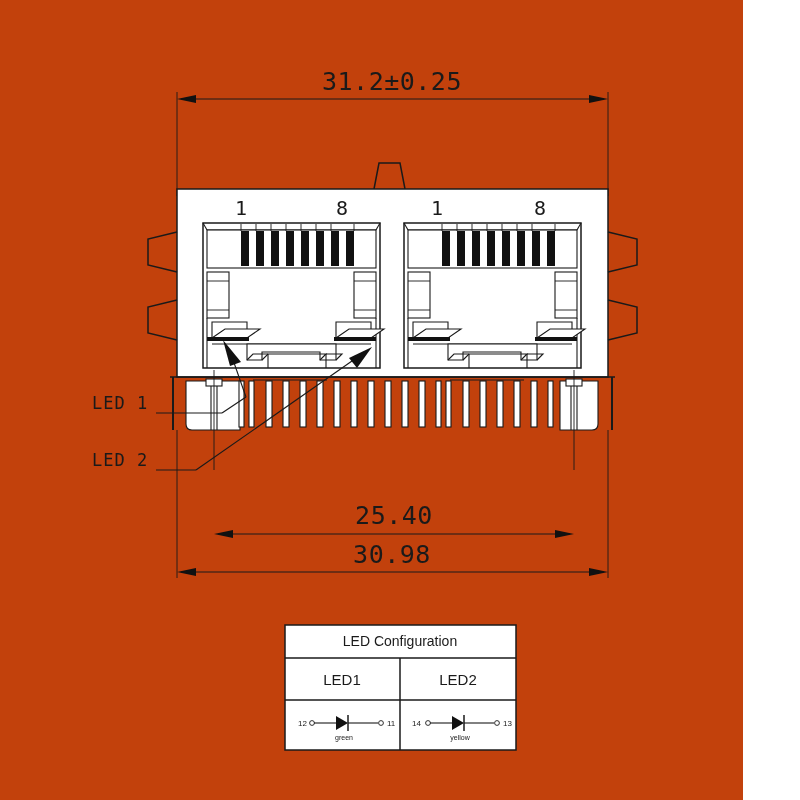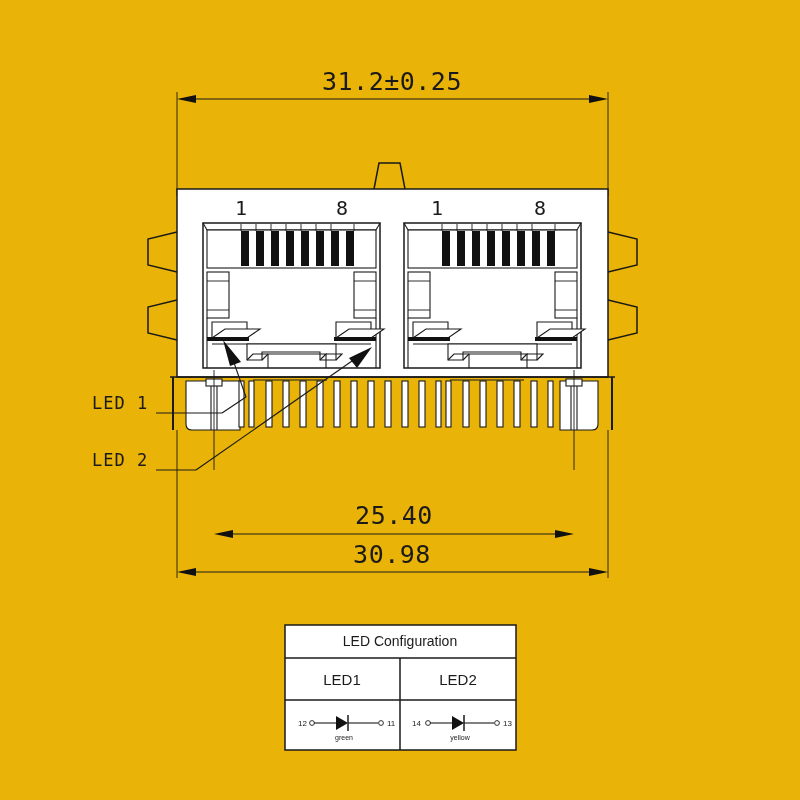--- a/index.html
+++ b/index.html
@@ -8,23 +8,23 @@
     background: #ffffff;
   }
   body {
     width: 800px;
     height: 800px;
     overflow: hidden;
     font-family: "Liberation Sans", sans-serif;
   }
   #drawing-root {
     position: relative;
-    width: 800px;
+    width: 743px;
     height: 800px;
-    background: #eab308;
+    background: #c2410c;
   }
   svg#cad {
     display: block;
     width: 800px;
     height: 800px;
   }
   .ln {
     stroke: #1a1a1a;
     fill: none;
     stroke-linecap: butt;

